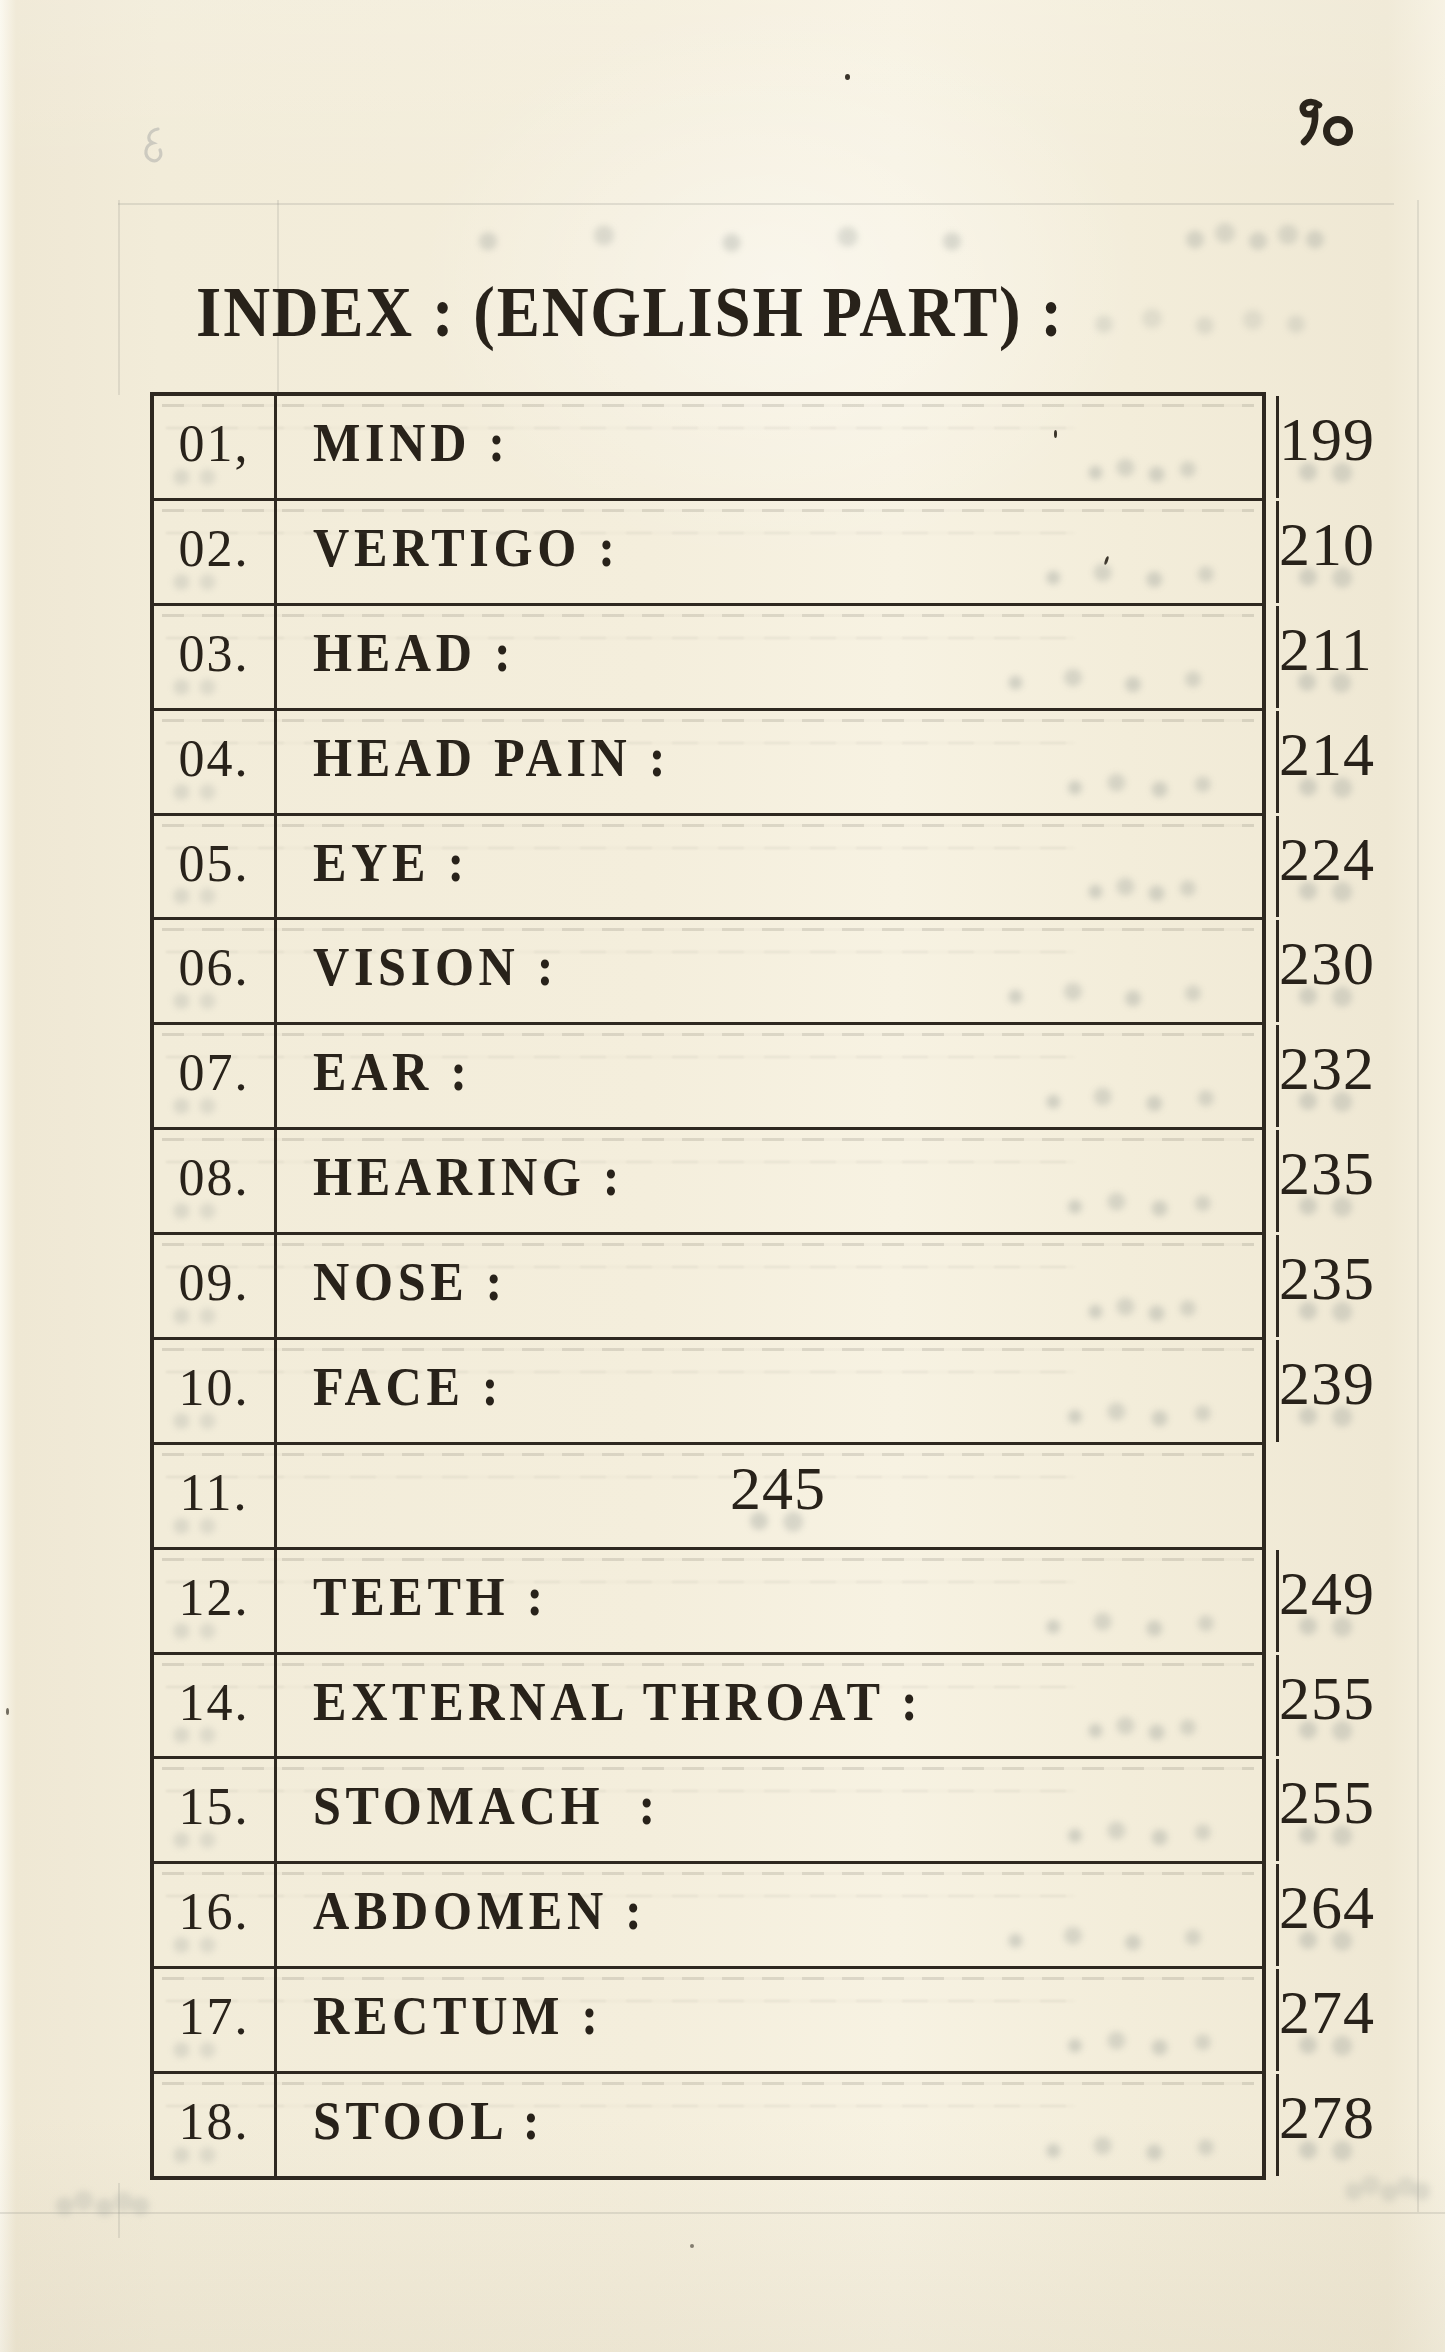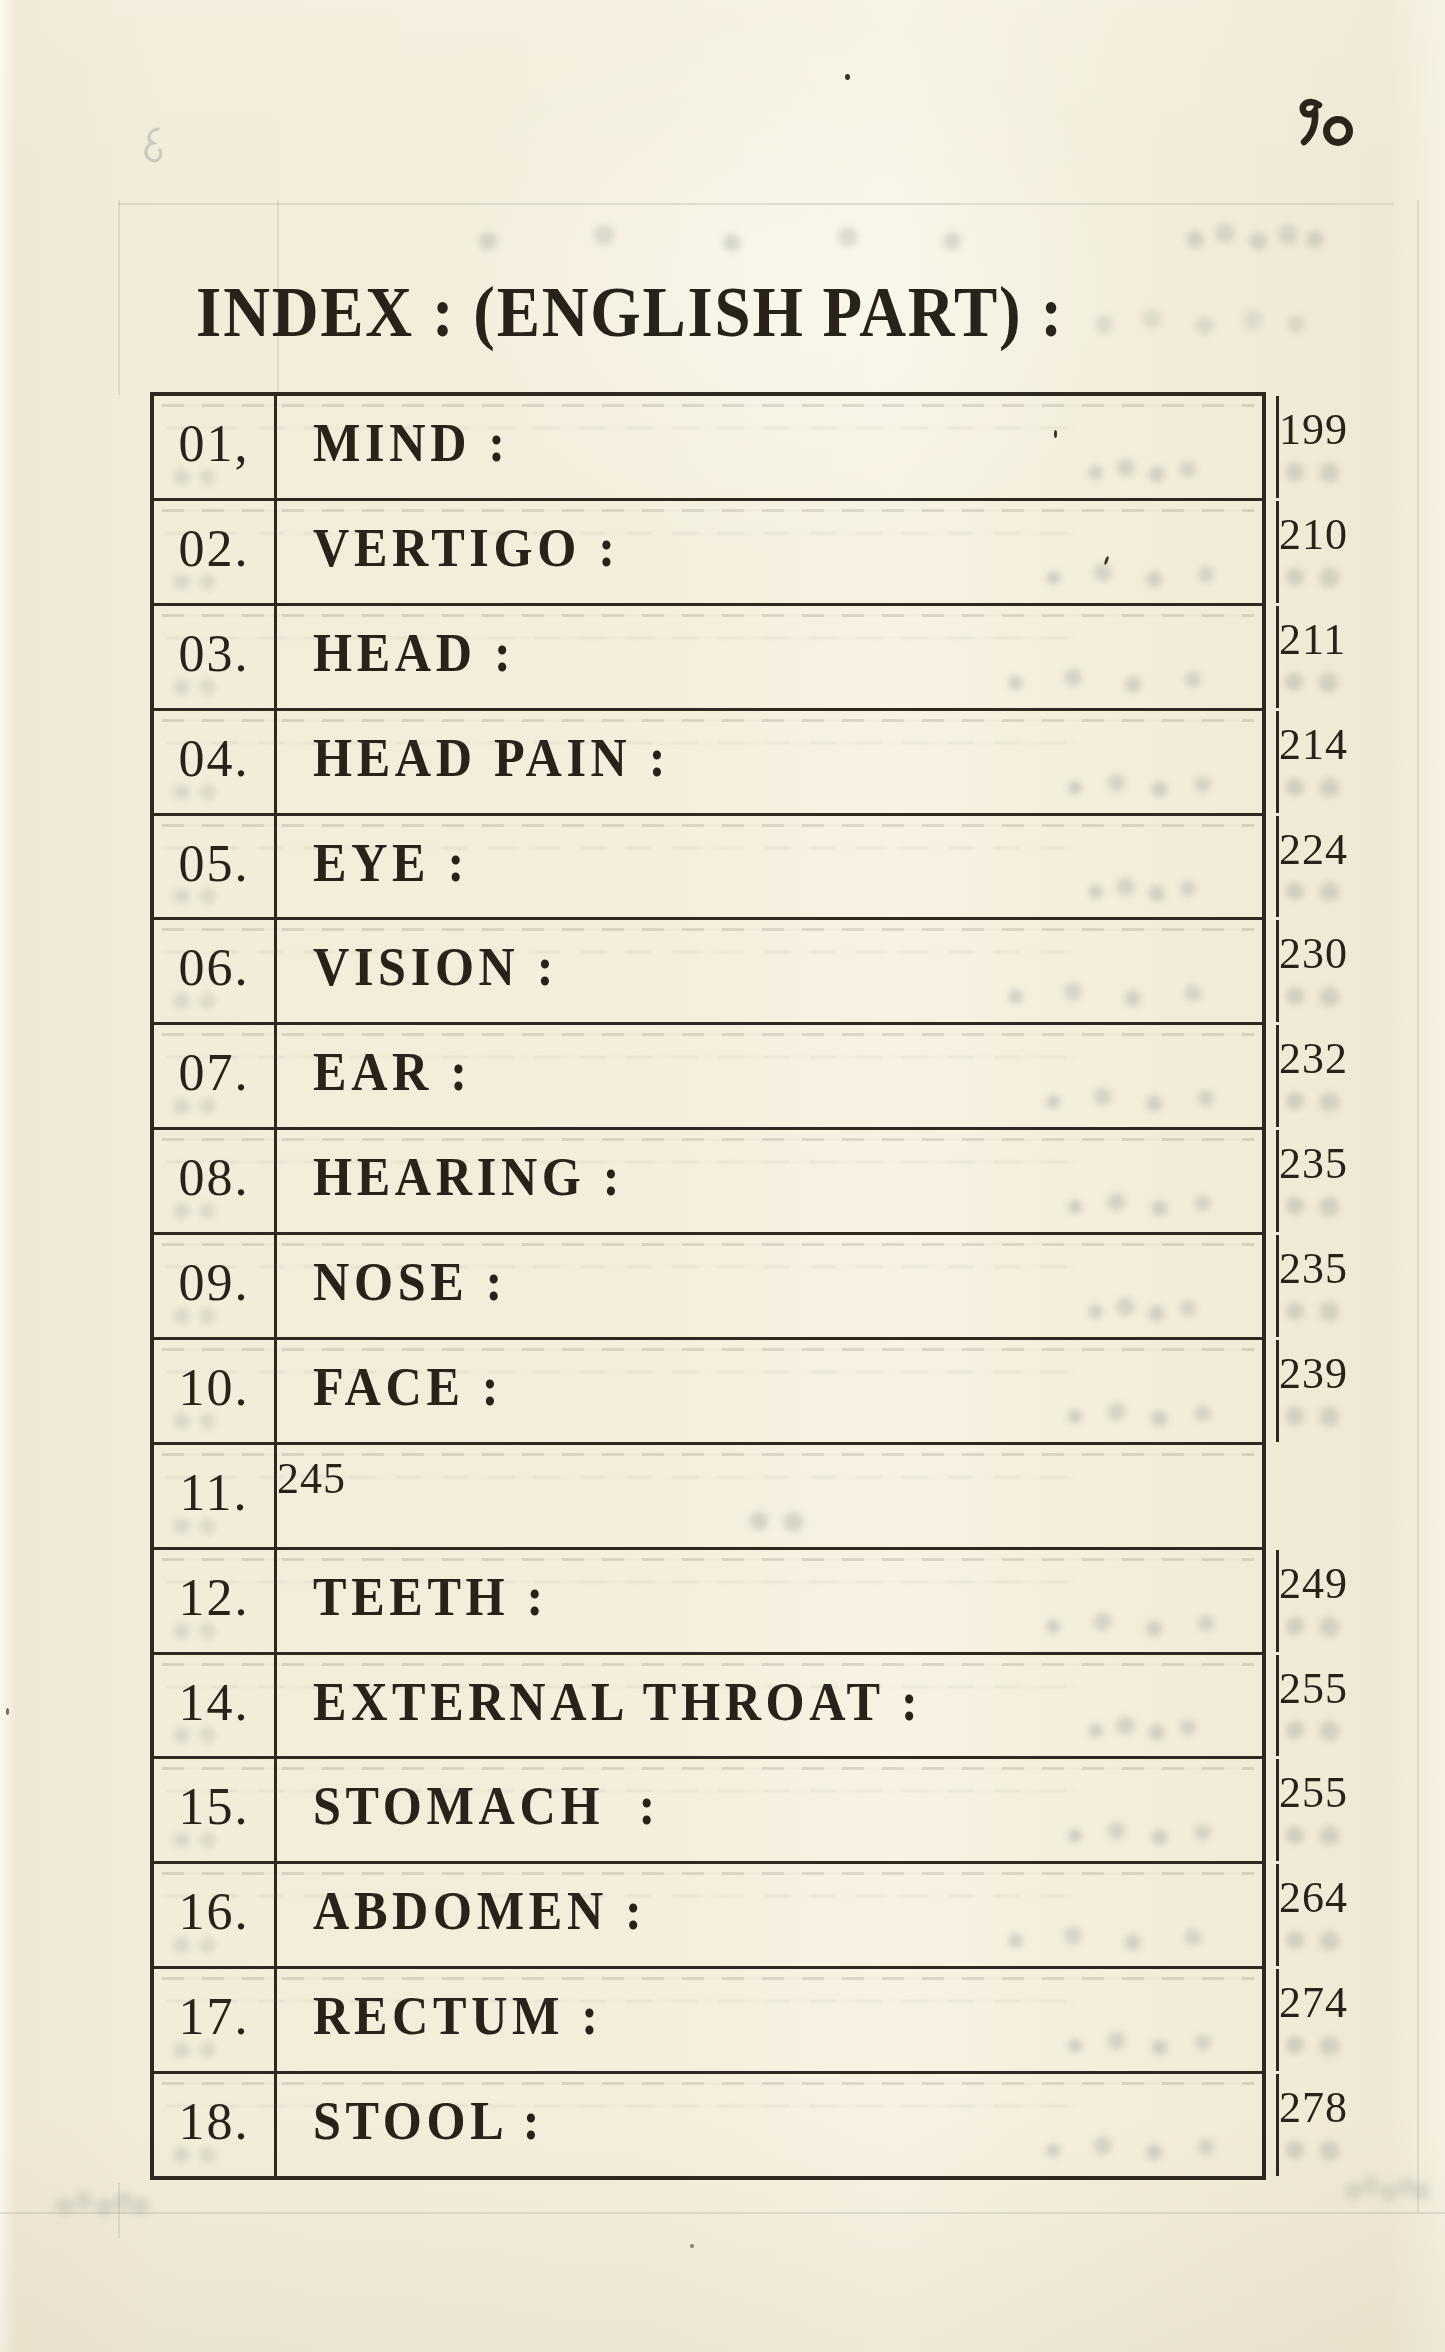--- a/index.html
+++ b/index.html
@@ -39,21 +39,21 @@
     position:absolute;left:113px;top:392px;width:1116px;height:1788px;
     border:4px solid var(--border);
     display:flex;flex-direction:column;margin-left:37px;
   }
   .row{flex:1;display:grid;grid-template-columns:123px 1002px 1fr;position:relative;border-top:3px solid var(--border);}
   .row:first-child{border-top:none;}
   .cell{position:relative;color:var(--ink);line-height:1;}
   .num-cell{border-right:3px solid var(--border);text-align:center;padding-top:22px;font-size:52px;letter-spacing:2px;}
   .label-cell{border-right:3px solid var(--border);padding:20px 0 11px 36px;}
   .label-t{display:inline-block;font-weight:700;font-size:54px;letter-spacing:5px;transform:scaleX(.93);transform-origin:left center;white-space:pre;}
-  .page-cell{text-align:left;padding-top:12px;font-size:44px;letter-spacing:1px;}
+  .page-cell{text-align:center;padding-top:12px;font-size:62px;letter-spacing:1px;}
 
   
   .row::before{
     content:'';position:absolute;top:8px;left:8px;right:8px;height:3px;
     background:repeating-linear-gradient(90deg, rgba(115,110,96,.20) 0 22px, rgba(115,110,96,.04) 22px 40px);
     filter:blur(.7px);pointer-events:none;
   }
   .row::after{
     content:'';position:absolute;top:31px;left:12px;width:82%;height:2px;
     background:repeating-linear-gradient(90deg, rgba(115,110,96,.12) 0 26px, rgba(115,110,96,.03) 26px 46px);

